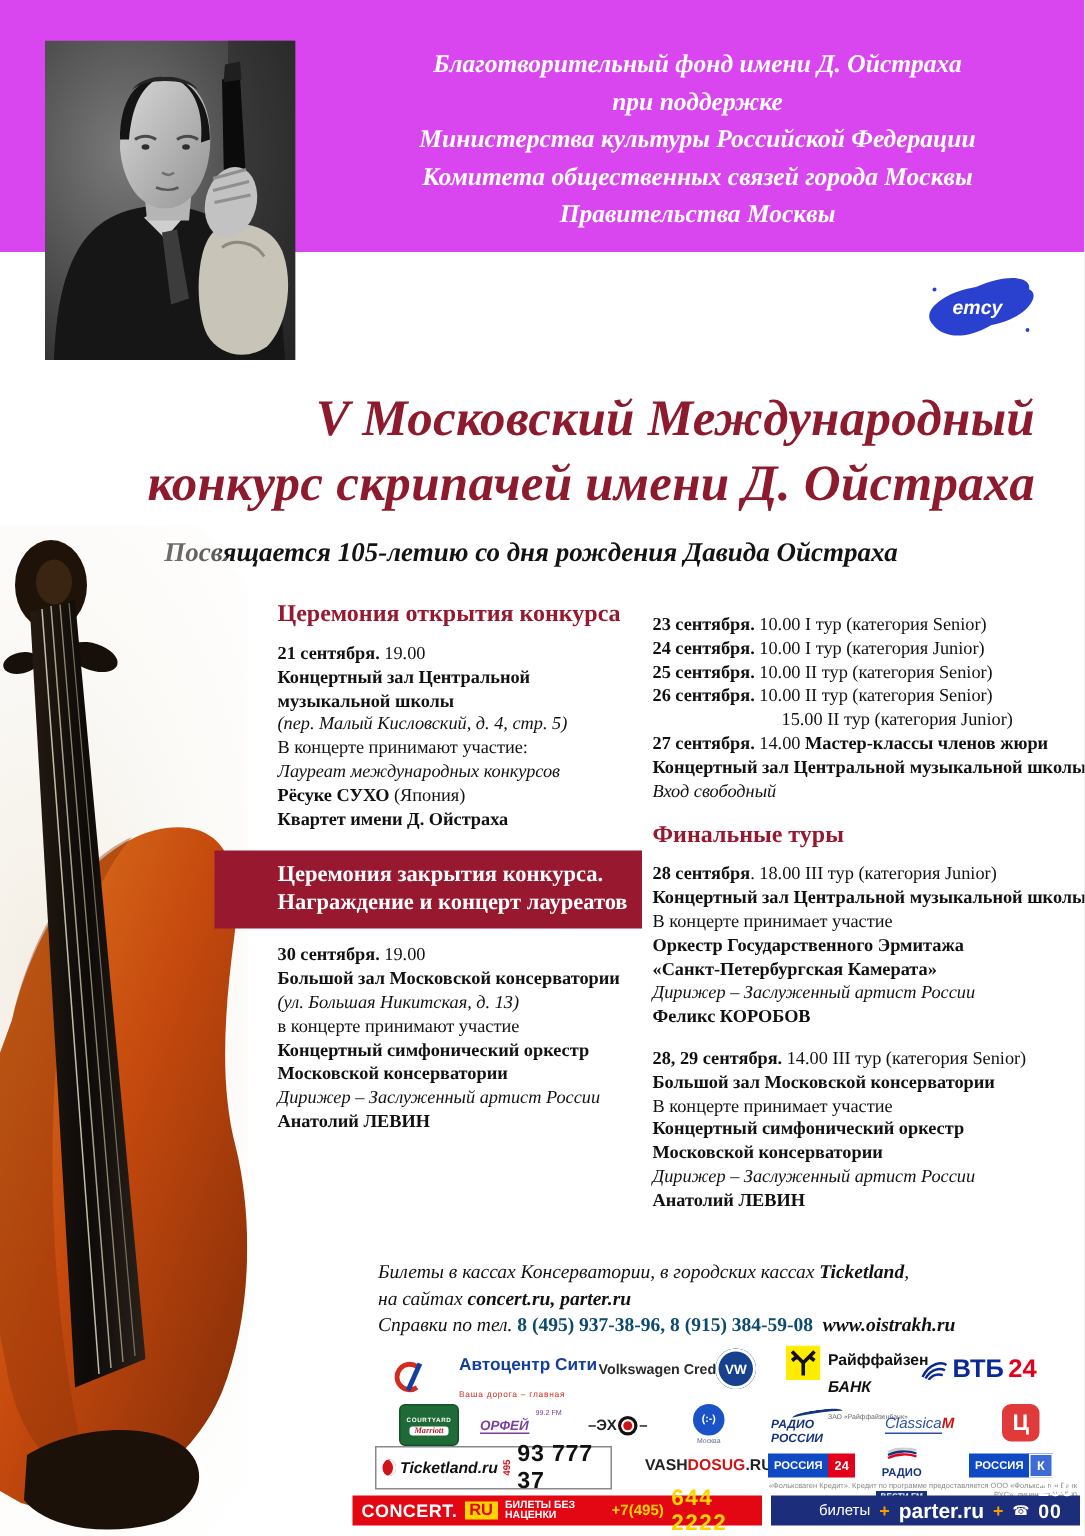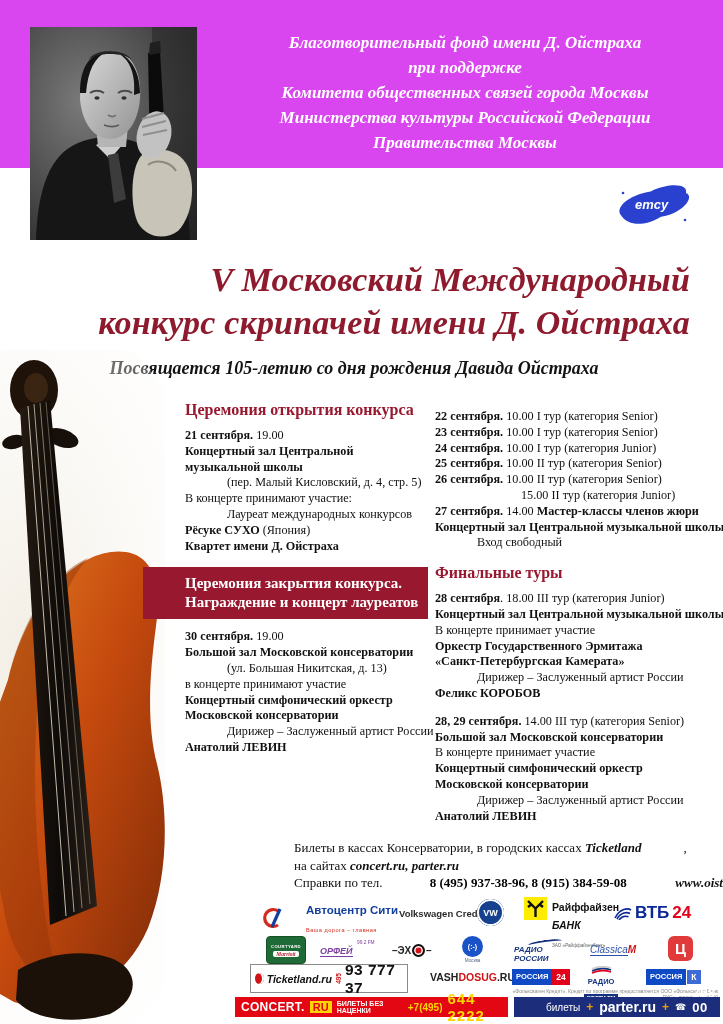--- a/index.html
+++ b/index.html
@@ -21,23 +21,23 @@
   
   .violin{position:absolute;left:0;top:350px;width:165px;height:674px;}
   
   .col{position:absolute;top:400px;}
   .col-left{left:185px;width:245px;}
   .col-right{left:435px;width:288px;}
   .sec-header{color:#98182F;font-weight:bold;font-size:16px;line-height:19px;white-space:nowrap;}
   .lines{margin-top:9px;}
   .tline{font-size:12.2px;line-height:15.8px;white-space:pre;}
   .s-b{font-weight:bold;}
-  .s-i{margin-left:42px;}
+  .s-i{font-style:italic;}
   .s-bi{font-weight:bold;font-style:italic;}
-  .s-mrb{font-weight:bold;color:#000000;margin-left:44px;}
+  .s-mrb{font-weight:bold;color:#0c4a6e;}
   .s-ind{padding-left:86px;}
   .box-header{background:#98182F;color:#fff;font-weight:bold;font-size:15px;line-height:19px;
               width:243px;margin-left:-42px;padding:7px 0 7px 42px;margin-top:13px;}
   .mt10{margin-top:10px;} .mt12{margin-top:12px;}
   
   .tickets{position:absolute;left:252px;top:839px;}
   .tickets .tline{font-size:13px;line-height:17.5px;}
   
   .logo{position:absolute;font-family:"Liberation Sans", sans-serif;}
   .autocity{left:258px;top:900px;display:flex;align-items:center;gap:22px;}
@@ -111,22 +111,22 @@
 </style>
 </head>
 <body>
 
 <div class="poster">
 
   <div class="band">
     <div class="band-text">
       <div>Благотворительный фонд имени Д. Ойстраха</div>
       <div>при поддержке</div>
+      <div>Министерства культуры Российской Федерации</div>
       <div>Комитета общественных связей города Москвы</div>
-      <div>Министерства культуры Российской Федерации</div>
       <div>Правительства Москвы</div>
     </div>
   </div>
 
   <div class="photo">
     <svg viewBox="0 0 167 213" width="167" height="213">
       <defs>
         <radialGradient id="pbg" cx="0.32" cy="0.35" r="0.95">
           <stop offset="0" stop-color="#7a7a7a"></stop>
             <stop offset="0.55" stop-color="#484848"></stop>
@@ -236,21 +236,20 @@
         <div class="tline"><span class="s-r">в концерте принимают участие</span></div>
         <div class="tline"><span class="s-b">Концертный симфонический оркестр</span></div>
         <div class="tline"><span class="s-b">Московской консерватории</span></div>
         <div class="tline"><span class="s-i">Дирижер – Заслуженный артист России</span></div>
         <div class="tline"><span class="s-b">Анатолий ЛЕВИН</span></div>
       </div>
   </div>
 
   <div class="col col-right">
     <div class="lines">
-        <div class="tline"><span class="s-b">22 сентября.</span><span class="s-r"> 10.00 I тур (категория Senior)</span></div>
         <div class="tline"><span class="s-b">23 сентября.</span><span class="s-r"> 10.00 I тур (категория Senior)</span></div>
         <div class="tline"><span class="s-b">24 сентября.</span><span class="s-r"> 10.00 I тур (категория Junior)</span></div>
         <div class="tline"><span class="s-b">25 сентября.</span><span class="s-r"> 10.00 II тур (категория Senior)</span></div>
         <div class="tline"><span class="s-b">26 сентября.</span><span class="s-r"> 10.00 II тур (категория Senior)</span></div>
         <div class="tline"><span class="s-ind">15.00 II тур (категория Junior)</span></div>
         <div class="tline"><span class="s-b">27 сентября.</span><span class="s-r"> 14.00 </span><span class="s-b">Мастер-классы членов жюри</span></div>
         <div class="tline"><span class="s-b">Концертный зал Центральной музыкальной школы</span></div>
         <div class="tline"><span class="s-i">Вход свободный</span></div>
       </div>
     <div class="sec-header mt12">Финальные туры</div>

